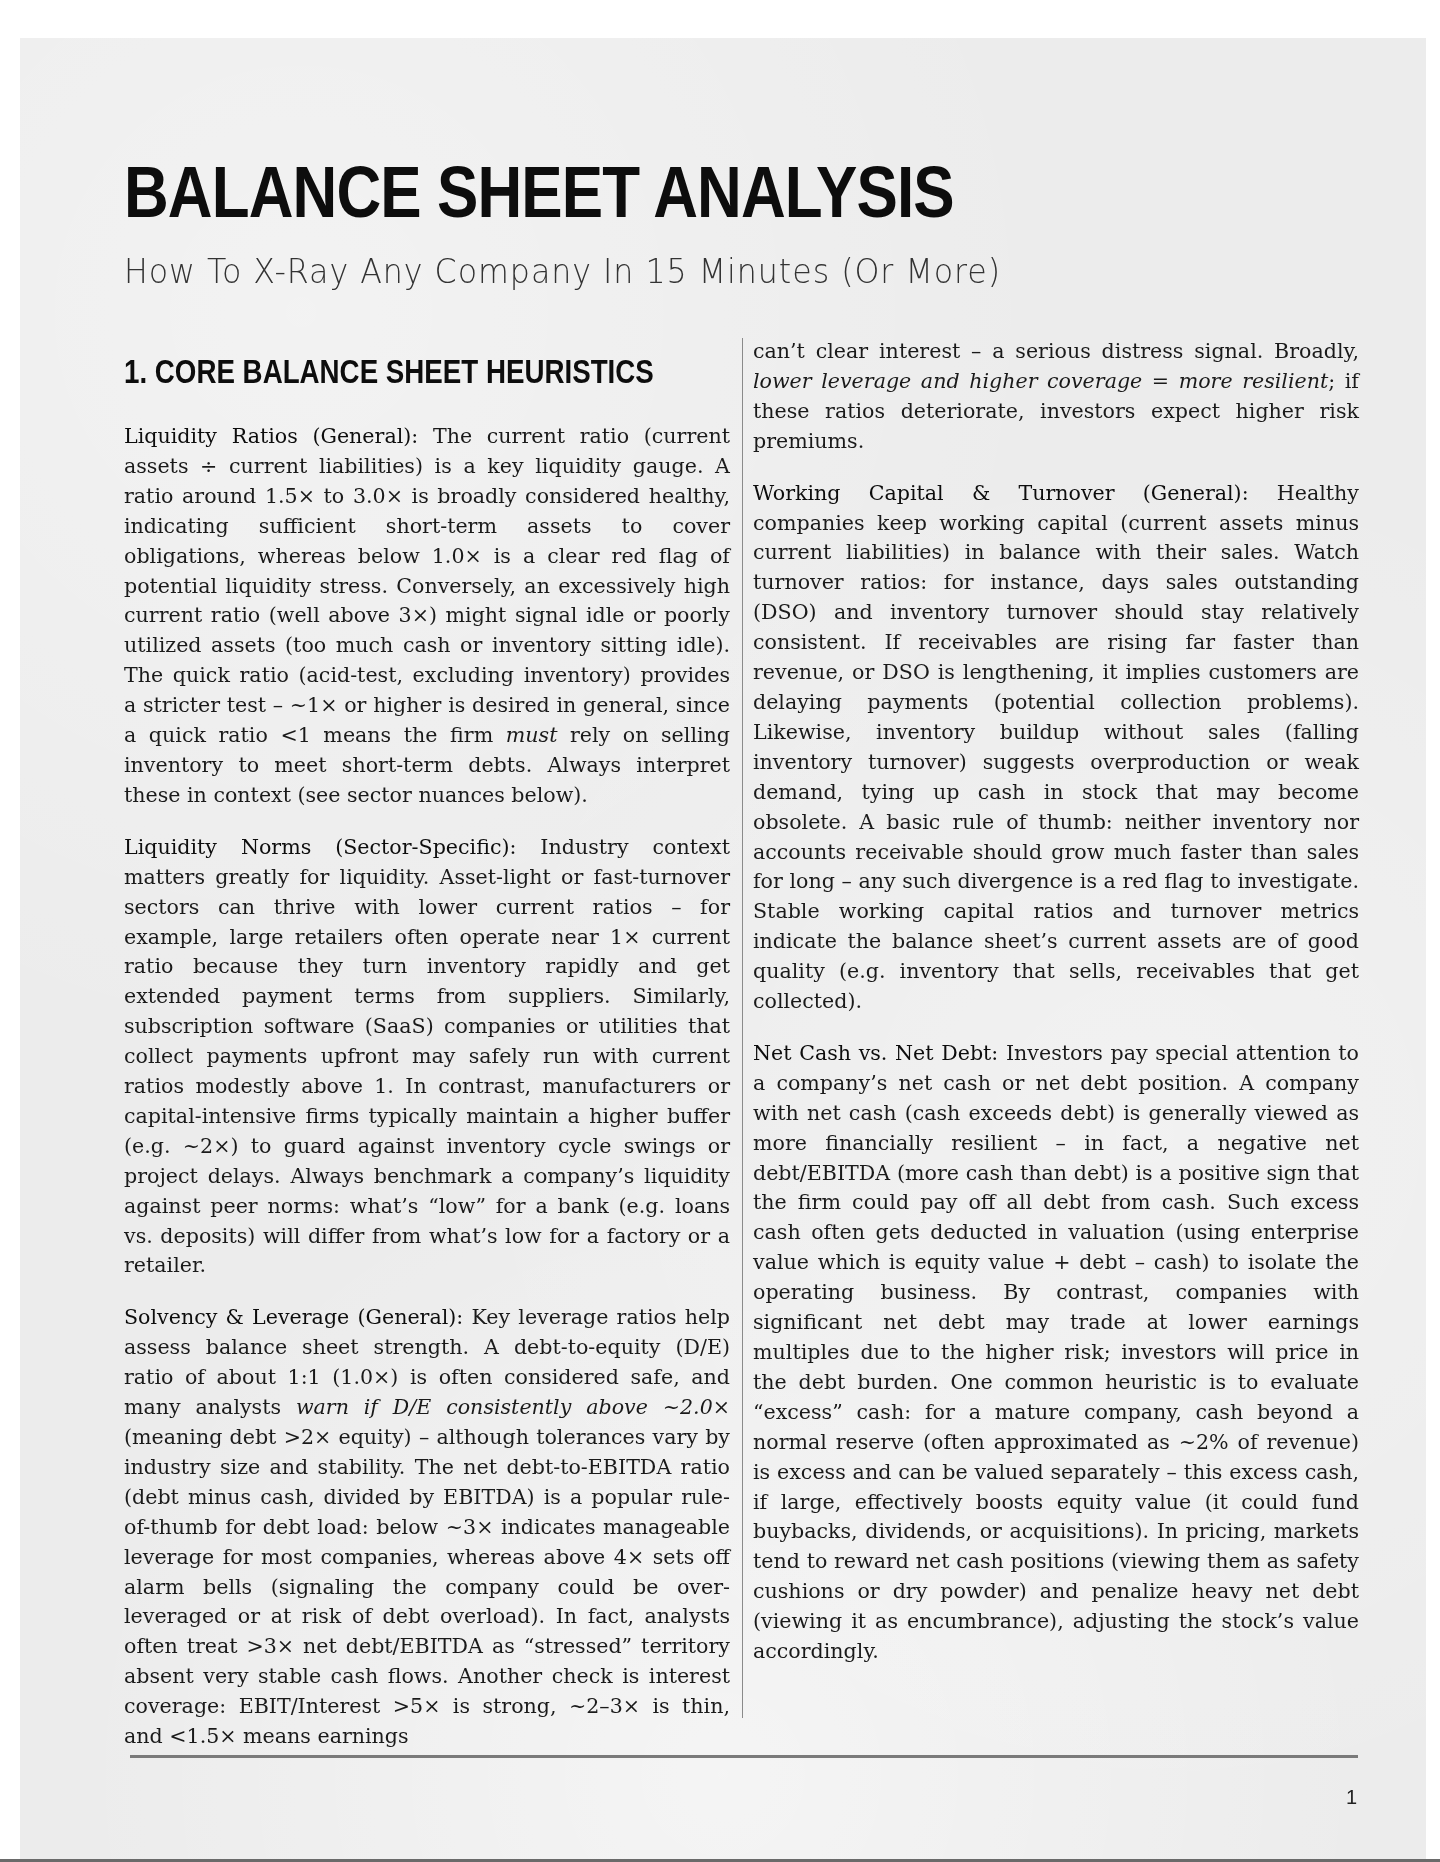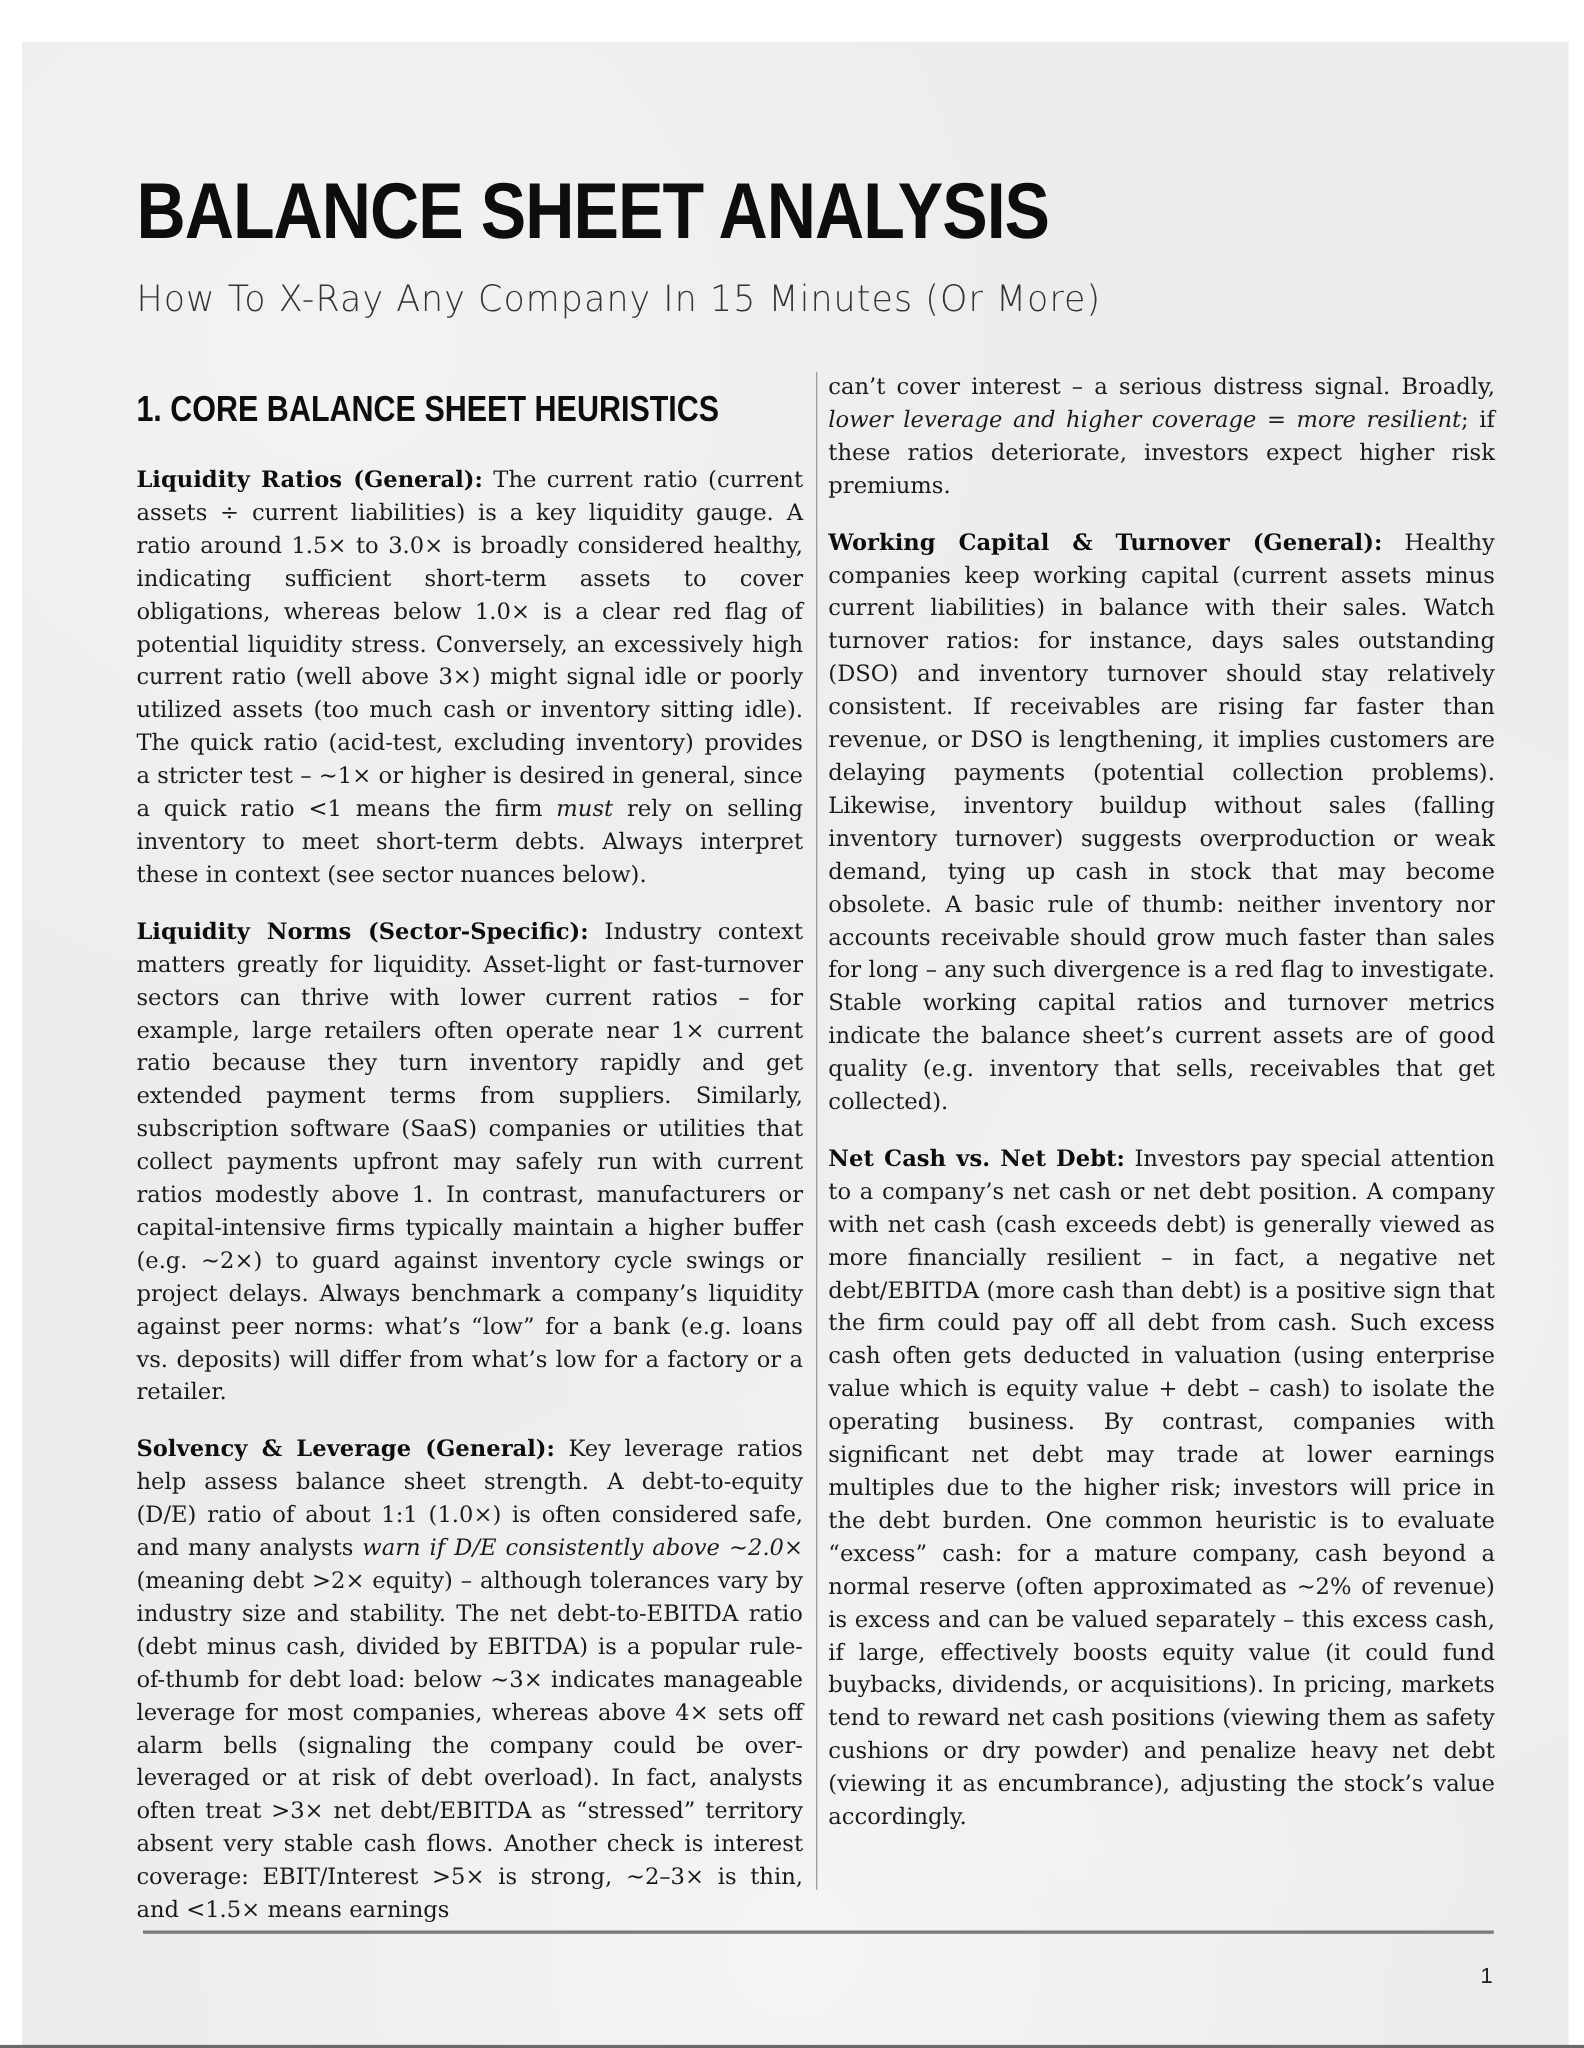--- a/index.html
+++ b/index.html
@@ -67,21 +67,21 @@
       position: absolute;
       font-family: "DejaVu Serif", serif;
       font-size: 20.6px;
       line-height: 29.9px;
       color: #1a1a1a;
       text-align: justify;
     }
     .col-left { left: 104px; top: 314px; width: 606px; }
     .col-right { left: 733px; top: 299px; width: 606px; }
     .col p { margin: 0 0 22px 0; }
-    .col .lead { font-weight: 700; color: #0d0d0d; }
+    .col .lead { font-weight: 400; color: #0d0d0d; }
     .col em { }
     .col-divider {
       position: absolute;
       left: 722px; top: 300px;
       width: 1px; height: 1380px;
       background: #8a8a8a;
     }
     .footer-rule {
       position: absolute;
       left: 110px; top: 1717px;
@@ -117,21 +117,21 @@
 
     <p>
       <span class="lead">Solvency &amp; Leverage (General):</span><span> Key leverage ratios help assess balance sheet strength. A debt-to-equity (D/E) ratio of about 1:1 (1.0×) is often considered safe, and many analysts </span><em>warn if D/E consistently above ~2.0×</em><span> (meaning debt &gt;2× equity) – although tolerances vary by industry size and stability. The net debt-to-EBITDA ratio (debt minus cash, divided by EBITDA) is a popular rule-of-thumb for debt load: below ~3× indicates manageable leverage for most companies, whereas above 4× sets off alarm bells (signaling the company could be over-leveraged or at risk of debt overload). In fact, analysts often treat &gt;3× net debt/EBITDA as “stressed” territory absent very stable cash flows. Another check is interest coverage: EBIT/Interest &gt;5× is strong, ~2–3× is thin, and &lt;1.5× means earnings</span>
     </p>
   </div>
 
   <div class="col-divider"></div>
 
   <div class="col col-right">
     <p>
-      <span>can’t cover interest – a serious distress signal. Broadly, </span><em>lower leverage and higher coverage = more resilient</em><span>; if these ratios deteriorate, investors expect higher risk premiums.</span>
+      <span>can’t clear interest – a serious distress signal. Broadly, </span><em>lower leverage and higher coverage = more resilient</em><span>; if these ratios deteriorate, investors expect higher risk premiums.</span>
     </p>
 
     <p>
       <span class="lead">Working Capital &amp; Turnover (General):</span><span> Healthy companies keep working capital (current assets minus current liabilities) in balance with their sales. Watch turnover ratios: for instance, days sales outstanding (DSO) and inventory turnover should stay relatively consistent. If receivables are rising far faster than revenue, or DSO is lengthening, it implies customers are delaying payments (potential collection problems). Likewise, inventory buildup without sales (falling inventory turnover) suggests overproduction or weak demand, tying up cash in stock that may become obsolete. A basic rule of thumb: neither inventory nor accounts receivable should grow much faster than sales for long – any such divergence is a red flag to investigate. Stable working capital ratios and turnover metrics indicate the balance sheet’s current assets are of good quality (e.g. inventory that sells, receivables that get collected).</span>
     </p>
 
     <p>
       <span class="lead">Net Cash vs. Net Debt:</span><span> Investors pay special attention to a company’s net cash or net debt position. A company with net cash (cash exceeds debt) is generally viewed as more financially resilient – in fact, a negative net debt/EBITDA (more cash than debt) is a positive sign that the firm could pay off all debt from cash. Such excess cash often gets deducted in valuation (using enterprise value which is equity value + debt – cash) to isolate the operating business. By contrast, companies with significant net debt may trade at lower earnings multiples due to the higher risk; investors will price in the debt burden. One common heuristic is to evaluate “excess” cash: for a mature company, cash beyond a normal reserve (often approximated as ~2% of revenue) is excess and can be valued separately – this excess cash, if large, effectively boosts equity value (it could fund buybacks, dividends, or acquisitions). In pricing, markets tend to reward net cash positions (viewing them as safety cushions or dry powder) and penalize heavy net debt (viewing it as encumbrance), adjusting the stock’s value accordingly.</span>
     </p>
   </div>

